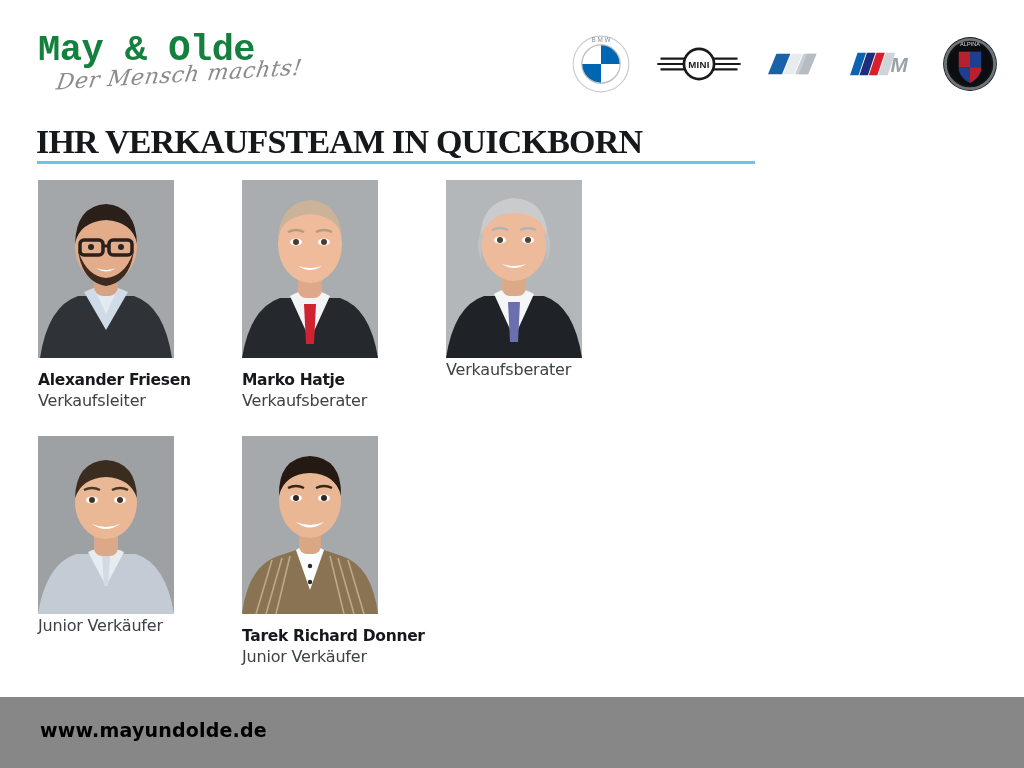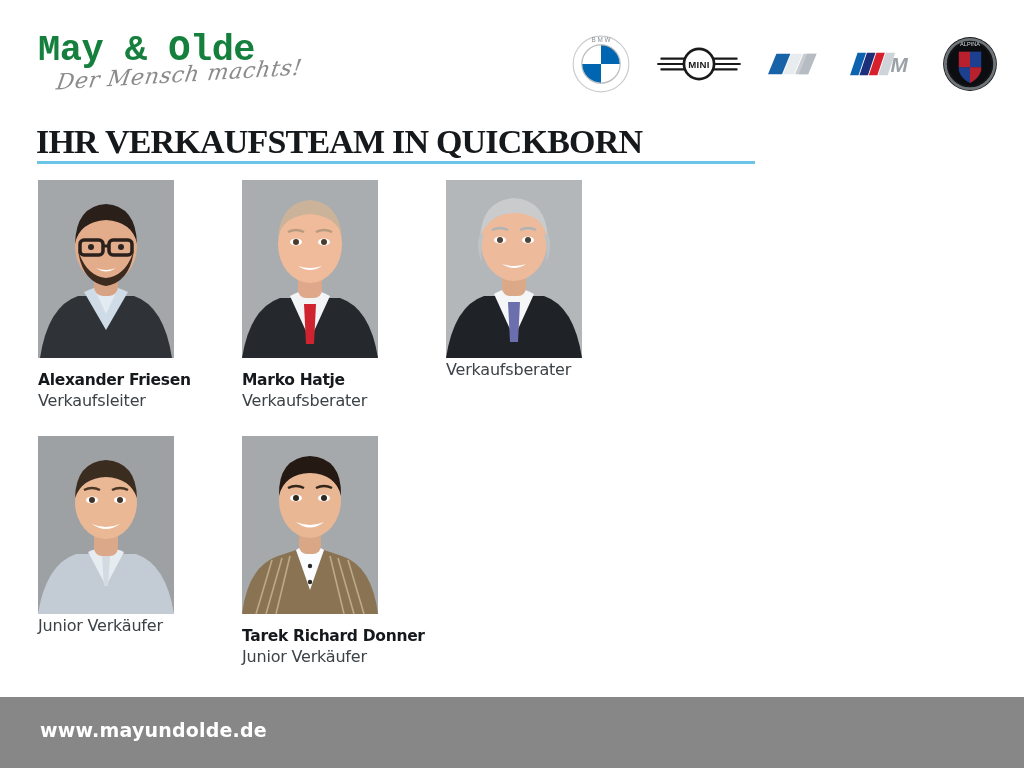--- a/index.html
+++ b/index.html
@@ -77,21 +77,21 @@
   }
 
   
   .footer {
     position: absolute; left: 0; top: 697px; width: 1024px; height: 71px;
     background: #878787;
   }
   .footer-url {
     position: absolute; left: 40px; top: 22px;
     font-family: "DejaVu Sans", sans-serif;
-    font-weight: bold; font-size: 19px; color: #ffffff; letter-spacing: 0.2px;
+    font-weight: bold; font-size: 19px; color: #000000; letter-spacing: 0.2px;
   }
 </style>
 </head>
 <body>
 
 <div class="slide">
 
   <div class="header">
 
     <div class="brand-logo">

